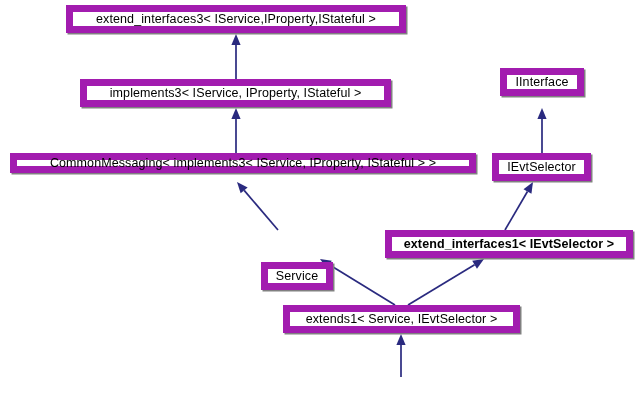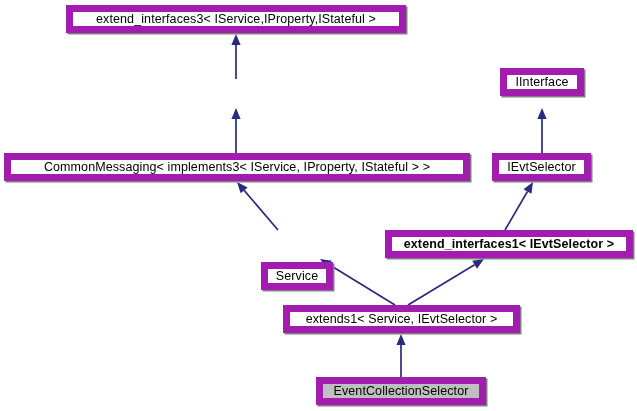--- a/index.html
+++ b/index.html
@@ -83,34 +83,34 @@
       </g>
       <g>
         <line x1="401" y1="377" x2="401" y2="345" stroke="#2a2a7f" stroke-width="1.7"></line>
         <polygon points="401,334 405.6,345 396.4,345" fill="#2a2a7f"></polygon>
       </g>
     </svg>
 
 <div class="uml-node" style="left: 66px; top: 5px; width: 340px; height: 28px;">
       <span class="node-label">extend_interfaces3&lt; IService,IProperty,IStateful &gt;</span>
     </div>
+    <div class="uml-node" style="left: 80px; top: 79px; width: 311px; height: 28px;">
+      <span class="node-label">implements3&lt; IService, IProperty, IStateful &gt;</span>
+    </div>
     <div class="uml-node" style="left: 500px; top: 68px; width: 84px; height: 28px;">
       <span class="node-label">IInterface</span>
     </div>
-    <div class="uml-node" style="left: 4px; top: 153px; width: 466px; height: 28px;">
+    <div class="uml-node" style="left: 10px; top: 153px; width: 466px; height: 20px;">
       <span class="node-label">CommonMessaging&lt; implements3&lt; IService, IProperty, IStateful &gt; &gt;</span>
     </div>
     <div class="uml-node" style="left: 492px; top: 153px; width: 99px; height: 28px; text-align: right;">
       <span class="node-label">IEvtSelector</span>
     </div>
     <div class="uml-node" style="left: 261px; top: 230px; width: 72px; height: 28px; margin-top: 32px;">
       <span class="node-label">Service</span>
     </div>
     <div class="uml-node" style="left: 385px; top: 230px; width: 248px; height: 28px; font-weight: bold;">
       <span class="node-label">extend_interfaces1&lt; IEvtSelector &gt;</span>
     </div>
     <div class="uml-node" style="left: 283px; top: 305px; width: 237px; height: 28px;">
       <span class="node-label">extends1&lt; Service, IEvtSelector &gt;</span>
     </div>
-    <div class="uml-node highlight" style="left: 316px; top: 377px; width: 170px; height: 28px;">
-      <span class="node-label">EventCollectionSelector</span>
-    </div>
   </div>
 
 </body></html>

